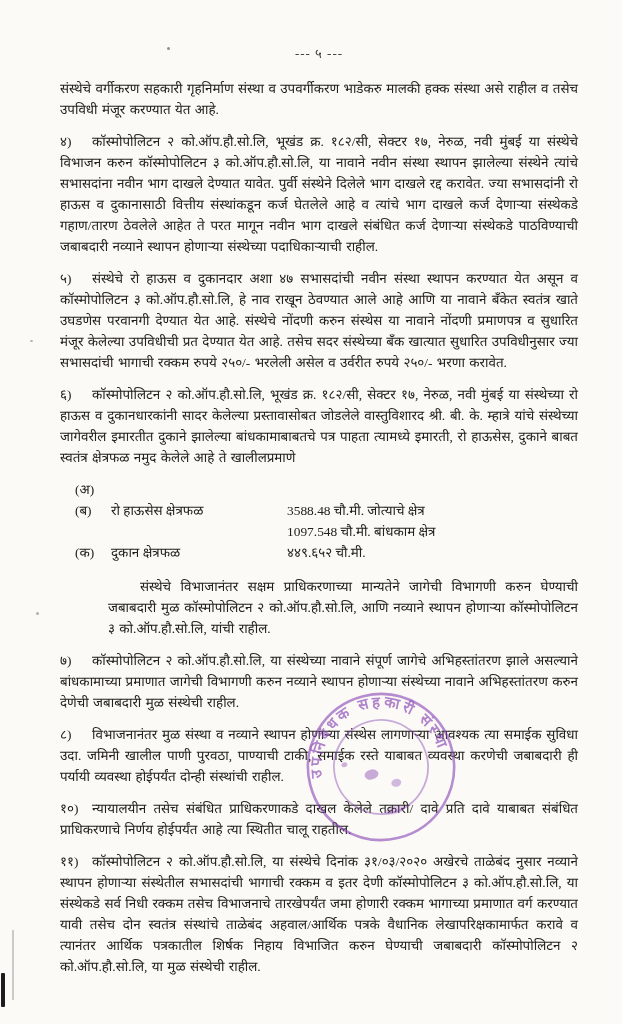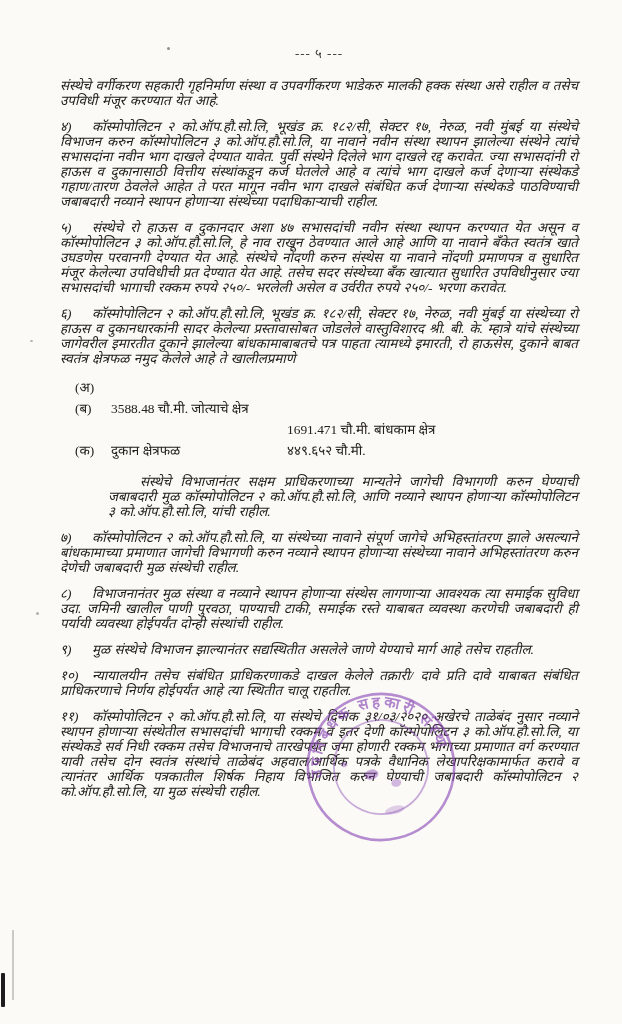--- a/index.html
+++ b/index.html
@@ -20,24 +20,23 @@
     text-align:center;
     font-size:13px;
     margin-top:44px;
     margin-bottom:16px;
     letter-spacing:1px;
     color:#3a3832;
   }
   p.para{
     text-align:justify;
     font-size:13.4px;
-    line-height:15px;
+    line-height:21px;
     margin:0 0 11px 0;
     word-spacing:1px;
-    font-style:italic;
   }
   p.para.indent{text-indent:32px;margin-left:48px;}
   .pnum{display:inline-block;min-width:32px;}
   .area-table{
     margin:2px 0 13px 15px;
     font-size:13.4px;
     line-height:21px;
   }
   .area-row{display:grid;grid-template-columns:36px 176px 1fr;}
   .area-row span{display:block;}
@@ -79,41 +78,41 @@
     <p class="para"><span class="pnum">५)</span><span>संस्थेचे रो हाऊस व दुकानदार अशा ४७ सभासदांची नवीन संस्था स्थापन करण्यात येत असून व कॉस्मोपोलिटन ३ को.ऑप.हौ.सो.लि, हे नाव राखून ठेवण्यात आले आहे आणि या नावाने बँकेत स्वतंत्र खाते उघडणेस परवानगी देण्यात येत आहे. संस्थेचे नोंदणी करुन संस्थेस या नावाने नोंदणी प्रमाणपत्र व सुधारित मंजूर केलेल्या उपविधीची प्रत देण्यात येत आहे. तसेच सदर संस्थेच्या बँक खात्यात सुधारित उपविधीनुसार ज्या सभासदांची भागाची रक्कम रुपये २५०/- भरलेली असेल व उर्वरीत रुपये २५०/- भरणा करावेत.</span></p>
 
     <p class="para"><span class="pnum">६)</span><span>कॉस्मोपोलिटन २ को.ऑप.हौ.सो.लि, भूखंड क्र. १८२/सी, सेक्टर १७, नेरुळ, नवी मुंबई या संस्थेच्या रो हाऊस व दुकानधारकांनी सादर केलेल्या प्रस्तावासोबत जोडलेले वास्तुविशारद श्री. बी. के. म्हात्रे यांचे संस्थेच्या जागेवरील इमारतीत दुकाने झालेल्या बांधकामाबाबतचे पत्र पाहता त्यामध्ये इमारती, रो हाऊसेस, दुकाने बाबत स्वतंत्र क्षेत्रफळ नमुद केलेले आहे ते खालीलप्रमाणे</span></p>
 
     <div class="area-table">
       <div class="area-row">
         <span>(अ)</span>
       </div>
       <div class="area-row">
         <span>(ब)</span>
+        <span>रो हाऊसेस क्षेत्रफळ</span>
         <span>3588.48 चौ.मी. जोत्याचे क्षेत्र</span>
       </div>
       <div class="area-row">
         <span></span>
         <span></span>
-        <span>1691.471 चौ.मी. बांधकाम क्षेत्र</span>
+        <span>1097.548 चौ.मी. बांधकाम क्षेत्र</span>
       </div>
       <div class="area-row">
         <span>(क)</span>
         <span>दुकान क्षेत्रफळ</span>
         <span>४४९.६५२ चौ.मी.</span>
       </div>
     </div>
 
     <p class="para indent"><span>संस्थेचे विभाजानंतर सक्षम प्राधिकरणाच्या मान्यतेने जागेची विभागणी करुन घेण्याची जबाबदारी मुळ कॉस्मोपोलिटन २ को.ऑप.हौ.सो.लि, आणि  नव्याने स्थापन होणाऱ्या कॉस्मोपोलिटन ३ को.ऑप.हौ.सो.लि, यांची राहील.</span></p>
 
     <p class="para"><span class="pnum">७)</span><span>कॉस्मोपोलिटन २ को.ऑप.हौ.सो.लि, या संस्थेच्या नावाने संपूर्ण जागेचे अभिहस्तांतरण झाले असल्याने बांधकामाच्या प्रमाणात जागेची विभागणी करुन नव्याने स्थापन होणाऱ्या संस्थेच्या नावाने अभिहस्तांतरण करुन देणेची जबाबदारी मुळ संस्थेची राहील.</span></p>
 
     <p class="para"><span class="pnum">८)</span><span>विभाजनानंतर मुळ संस्था व नव्याने स्थापन होणाऱ्या संस्थेस लागणाऱ्या आवश्यक त्या समाईक सुविधा उदा. जमिनी खालील पाणी पुरवठा, पाण्याची टाकी, समाईक रस्ते याबाबत व्यवस्था करणेची जबाबदारी ही पर्यायी व्यवस्था होईपर्यंत दोन्ही संस्थांची राहील.</span></p>
 
-    <p class="para"><span class="pnum">९)</span><span>मुळ संस्थेचे विभाजन झाल्यानंतर सद्यस्थितीत असलेले जाणे येण्याचे मार्ग आहे तसेच राहतील.</span></p>
 
     <p class="para"><span class="pnum">१०)</span><span>न्यायालयीन तसेच संबंधित प्राधिकरणाकडे दाखल केलेले तक्रारी/ दावे प्रति दावे याबाबत संबंधित प्राधिकरणाचे निर्णय होईपर्यंत आहे त्या स्थितीत चालू राहतील.</span></p>
 
     <p class="para"><span class="pnum">११)</span><span>कॉस्मोपोलिटन २ को.ऑप.हौ.सो.लि, या संस्थेचे दिनांक ३१/०३/२०२० अखेरचे ताळेबंद नुसार नव्याने स्थापन होणाऱ्या संस्थेतील सभासदांची भागाची रक्कम व इतर देणी कॉस्मोपोलिटन ३ को.ऑप.हौ.सो.लि, या संस्थेकडे सर्व निधी रक्कम तसेच विभाजनाचे तारखेपर्यंत जमा होणारी रक्कम भागाच्या प्रमाणात वर्ग करण्यात यावी तसेच दोन स्वतंत्र संस्थांचे ताळेबंद अहवाल/आर्थिक पत्रके वैधानिक लेखापरिक्षकामार्फत करावे व त्यानंतर आर्थिक पत्रकातील शिर्षक निहाय विभाजित करुन घेण्याची जबाबदारी कॉस्मोपोलिटन २ को.ऑप.हौ.सो.लि, या मुळ संस्थेची राहील.</span></p>
 
   </div>
 
   <div class="stamp">
     <svg viewBox="0 0 162 162" xmlns="http://www.w3.org/2000/svg">
       <defs>

